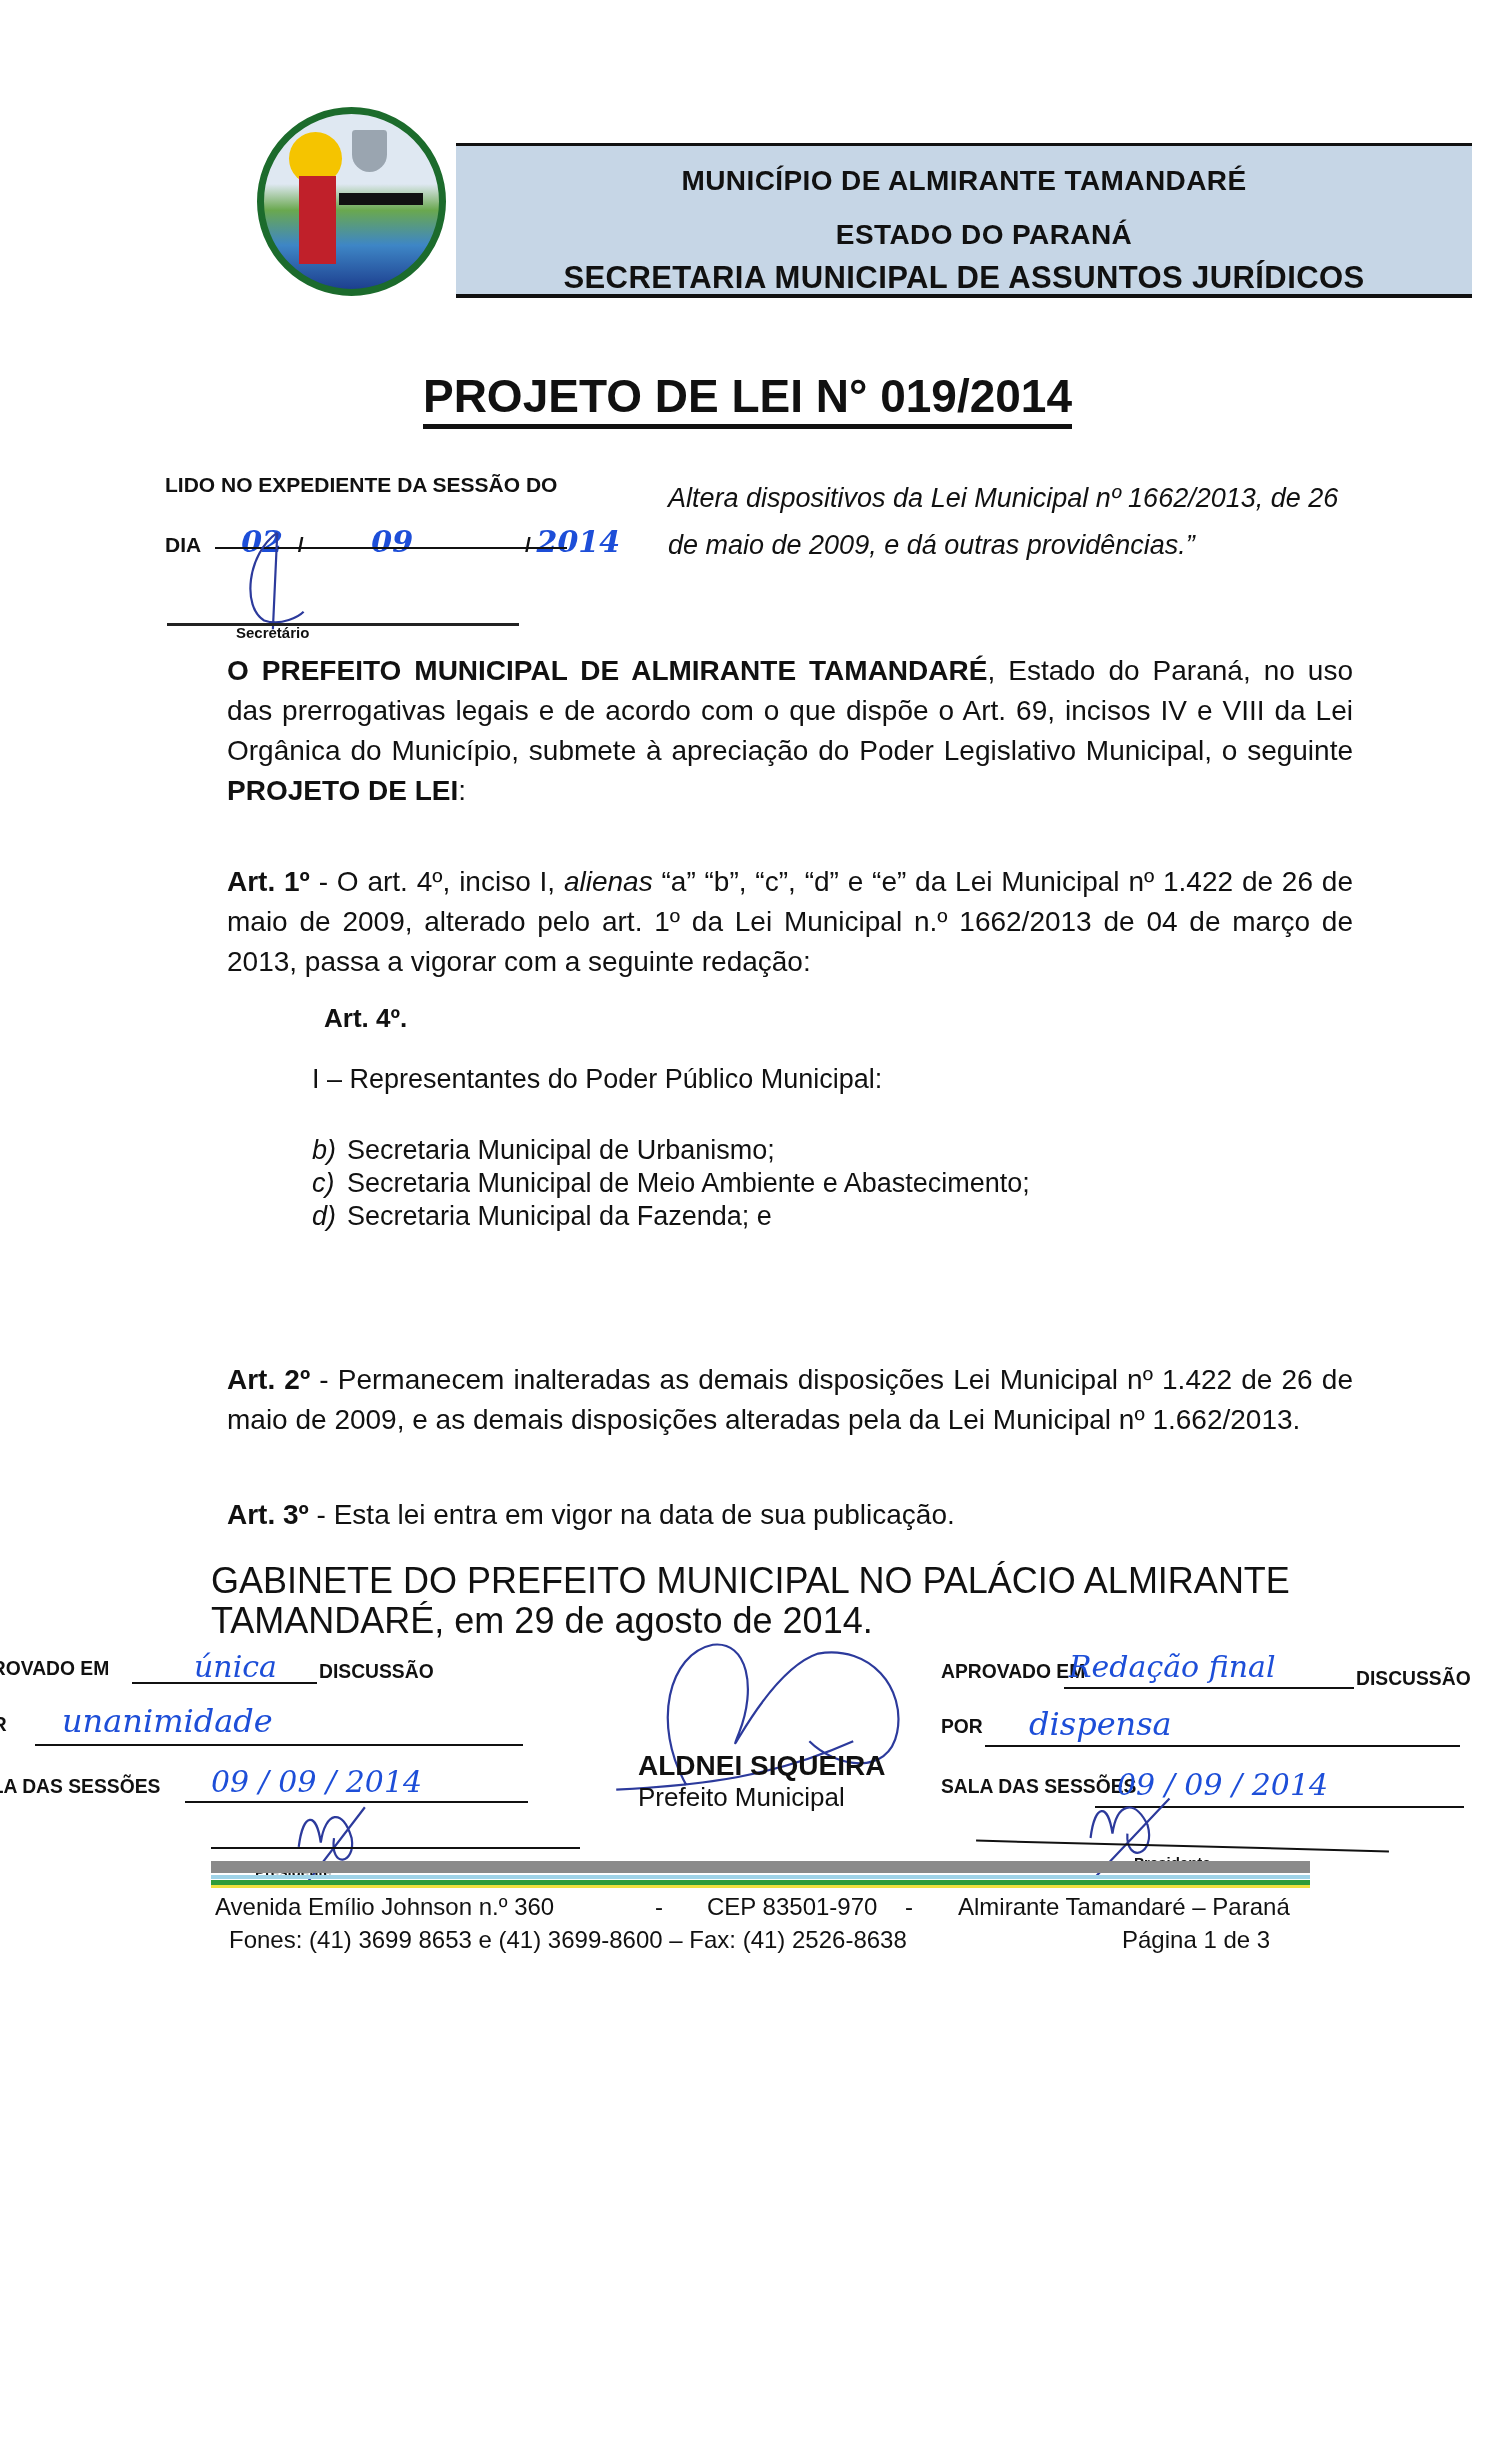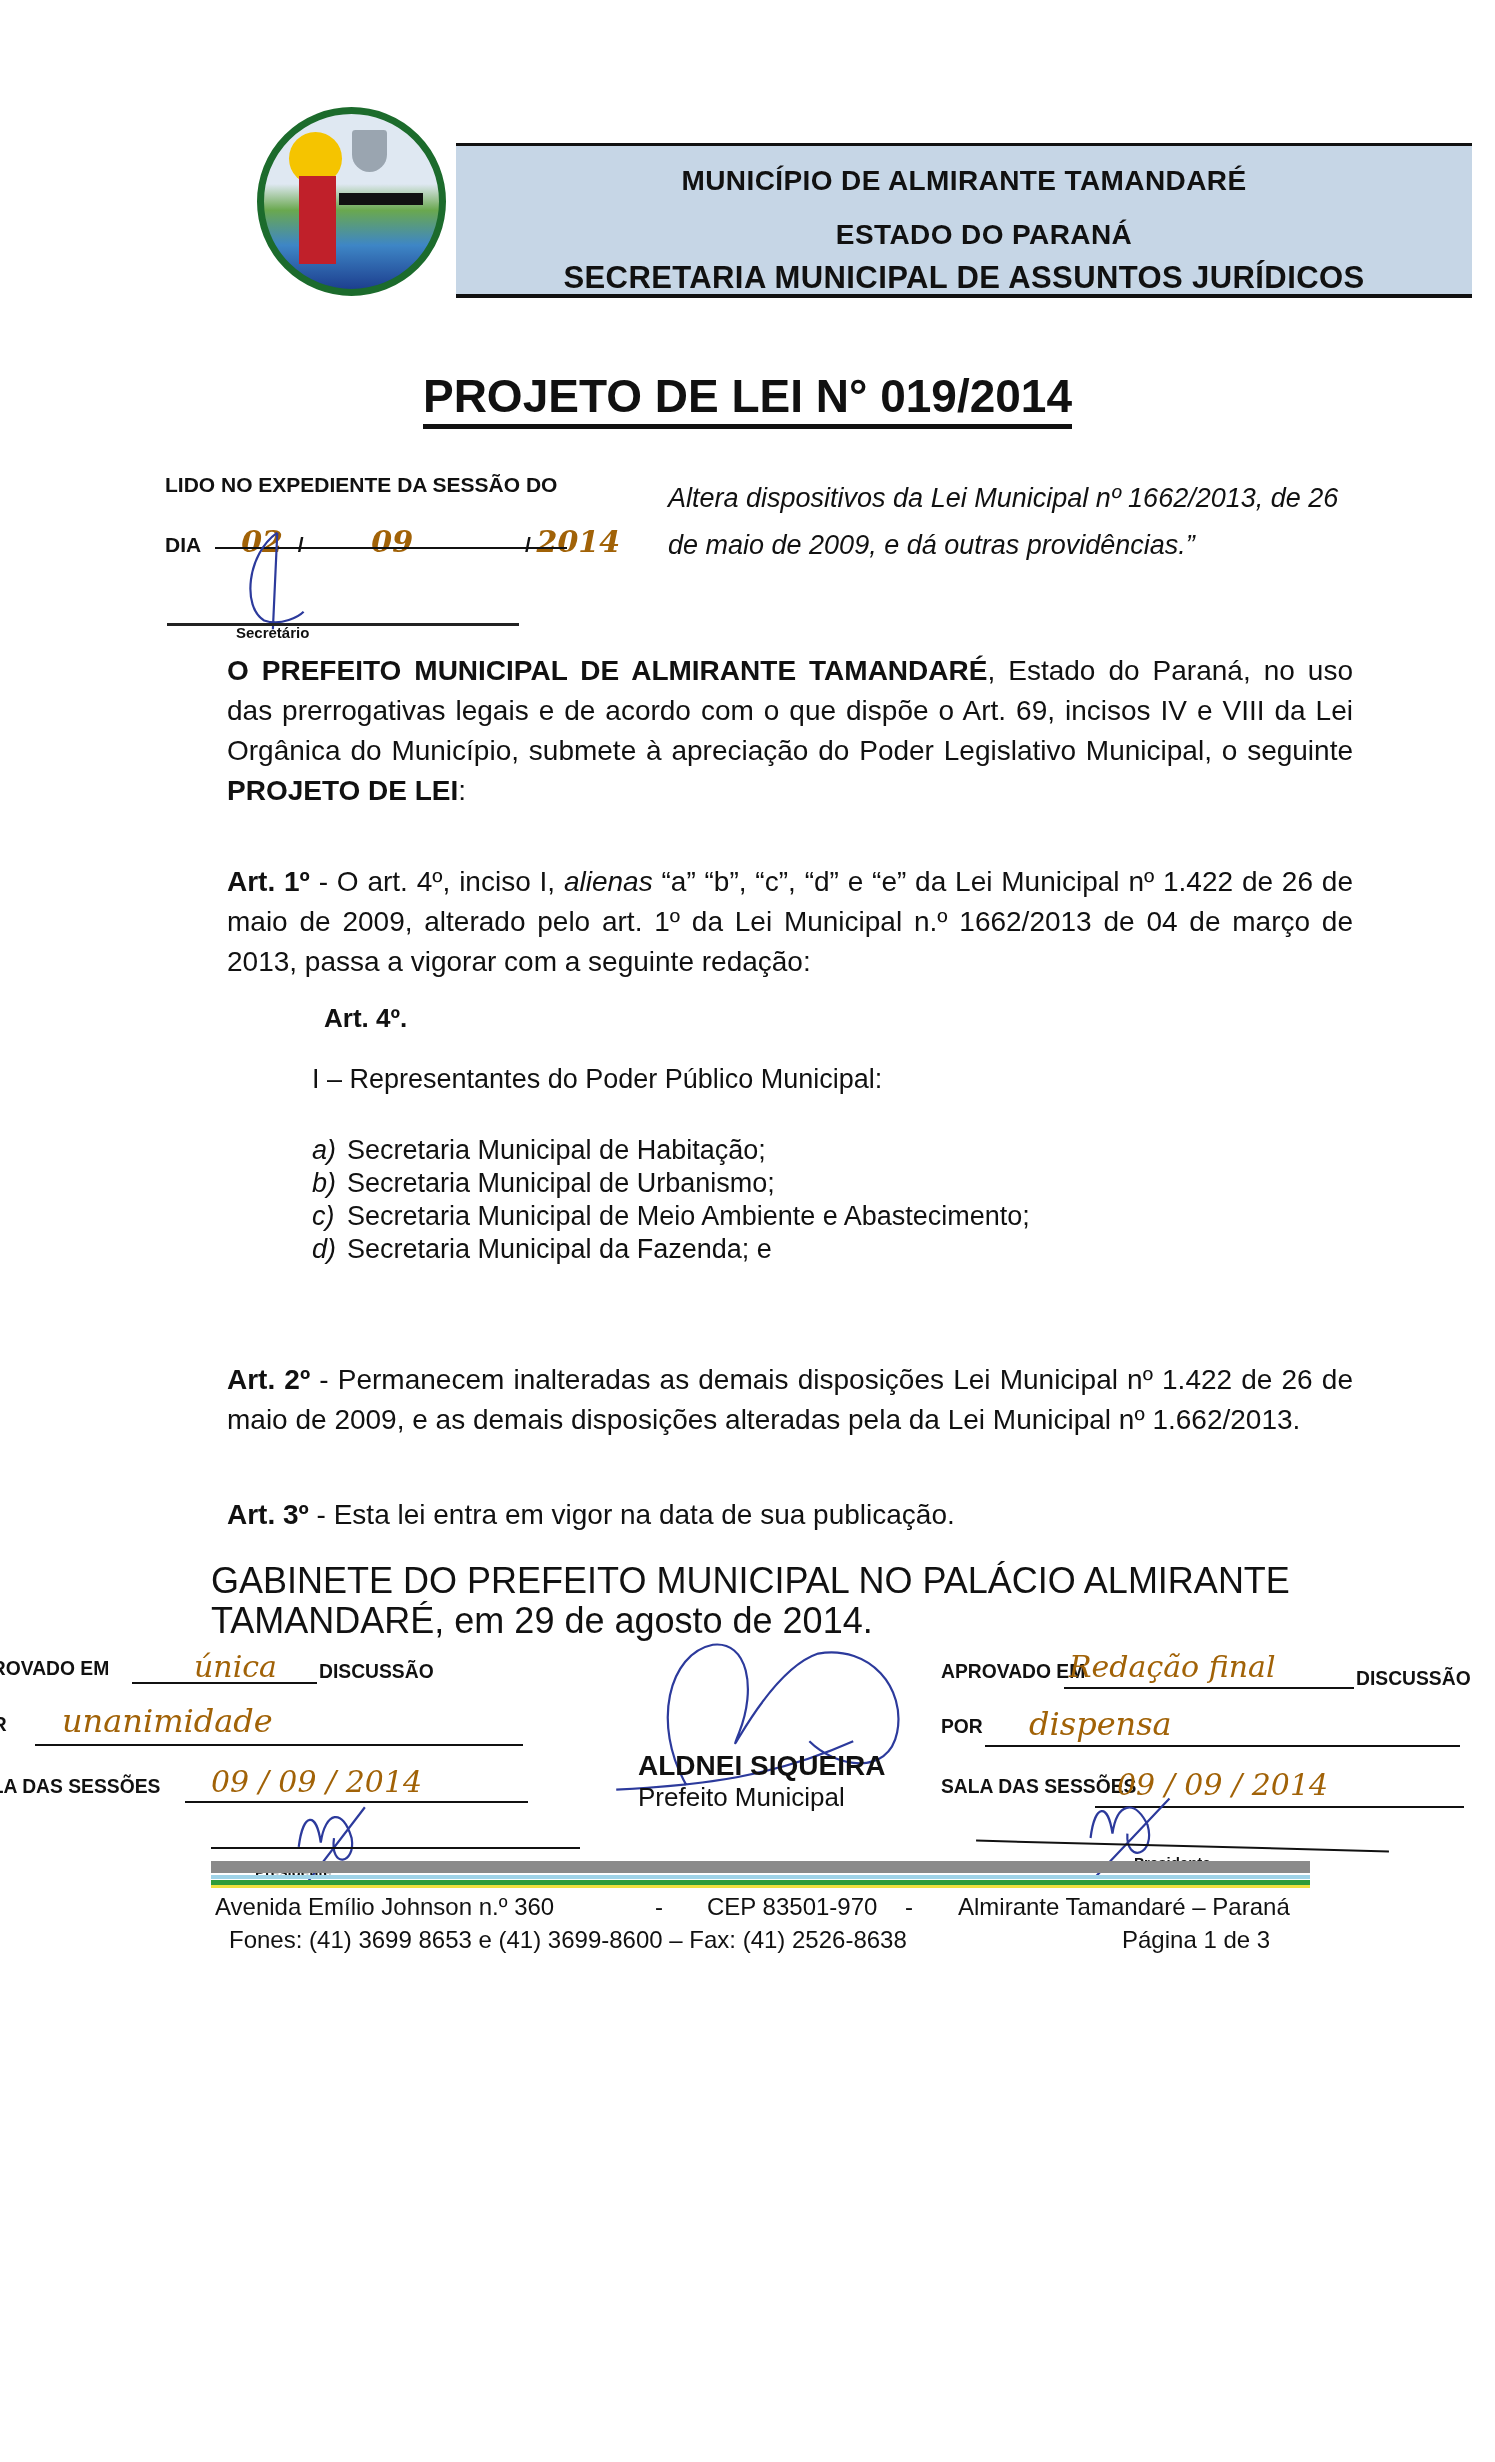--- a/index.html
+++ b/index.html
@@ -1,19 +1,19 @@
 <!DOCTYPE html>
 <html style="font-size:14px"><head>
 <meta charset="utf-8">
 <style>
   html, body { margin:0; padding:0; background:#ffffff; }
   body { width:1495px; height:2462px; position:relative; overflow:hidden;
          font-family:"Liberation Sans", sans-serif; color:#111; }
   .abs { position:absolute; }
-  .hw { font-family:"DejaVu Serif", serif; font-style:italic; color:#a16207; }
+  .hw { font-family:"DejaVu Serif", serif; font-style:italic; color:#1d4ed8; }
 
   
   .logo { left:257px; top:107px; width:189px; height:189px; border-radius:50%;
           border:7px solid #1c6b2c; box-sizing:border-box;
           background: linear-gradient(180deg,#dfe8f2 0%,#dfe8f2 40%,#6aa84f 55%,#3e86c6 75%,#1d3f8f 100%);
           overflow:hidden; }
   .logo .sun { left:24.6px; top:17.6px; width:53px; height:53px; border-radius:50%; background:#f5c400; }
   .logo .tower { left:35px; top:62px; width:37px; height:88px; background:#c0202a; }
   .logo .bridge { left:75px; top:79px; width:84px; height:12.3px; background:#111; }
   .logo .crest { left:88px; top:16px; width:35px; height:42px; background:#9aa5b0; border-radius:3.5px 3.5px 17.6px 17.6px; }
@@ -103,21 +103,20 @@
 <div class="abs p p1">
   <b>O PREFEITO MUNICIPAL DE ALMIRANTE TAMANDARÉ</b><span>, Estado do Paraná, no uso das prerrogativas legais e de acordo com o que dispõe o Art. 69, incisos IV e VIII da Lei Orgânica do Município, submete à apreciação do Poder Legislativo Municipal, o seguinte </span><b>PROJETO DE LEI</b><span>:</span>
 </div>
 
 <div class="abs p art1">
   <b>Art. 1º</b><span> - O art. 4º, inciso I, </span><i>alienas</i><span> “a” “b”, “c”, “d” e “e” da Lei Municipal nº 1.422 de 26 de maio de 2009, alterado pelo art. 1º da Lei Municipal n.º 1662/2013 de 04 de março de 2013, passa a vigorar com a seguinte redação:</span>
 </div>
 <div class="abs art4">Art. 4º.</div>
 <div class="abs inc">I – Representantes do Poder Público Municipal:</div>
 <div class="abs alin">
-  <div><span class="l">a)</span><span>Secretaria Municipal de Habitação;</span></div>
   <div><span class="l">b)</span><span>Secretaria Municipal de Urbanismo;</span></div>
   <div><span class="l">c)</span><span>Secretaria Municipal de Meio Ambiente e Abastecimento;</span></div>
   <div><span class="l">d)</span><span>Secretaria Municipal da Fazenda; e</span></div>
 </div>
 
 <div class="abs p art2">
   <b>Art. 2º</b><span> - Permanecem inalteradas as demais disposições Lei Municipal nº 1.422 de 26 de maio de 2009, e as demais disposições alteradas pela da Lei Municipal nº 1.662/2013.</span>
 </div>
 <div class="abs p art3">
   <b>Art. 3º</b><span> - Esta lei entra em vigor na data de sua publicação.</span>

